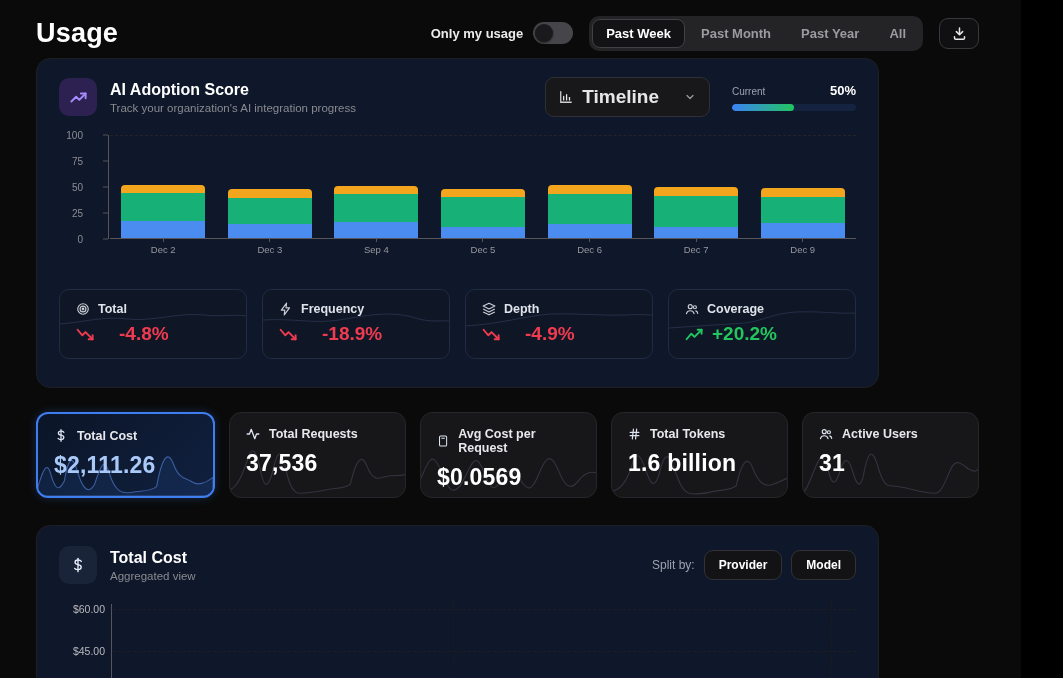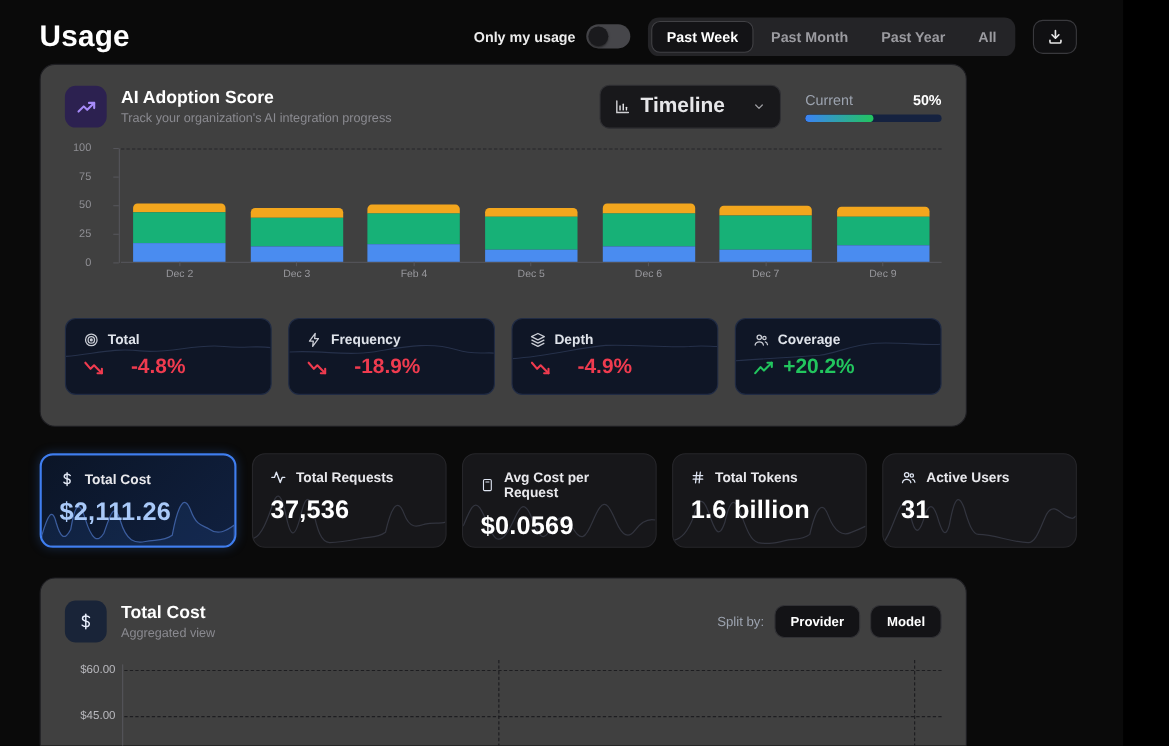--- a/index.html
+++ b/index.html
@@ -13,36 +13,36 @@
   .toggle-group { display:flex; align-items:center; gap:10px; }
   .toggle-label { font-size:13px; font-weight:600; color:#ececec; }
   .switch { width:40px; height:22px; border-radius:11px; background:#46464a; position:relative; cursor:pointer; }
   .switch .knob { position:absolute; top:2px; left:2px; width:18px; height:18px; border-radius:50%; background:#1a1a1d; box-shadow:0 1px 2px rgba(0,0,0,.5); }
   .segmented { display:flex; align-items:center; background:#242427; border-radius:10px; padding:3px; gap:2px; }
   .segment { border:1px solid transparent; background:transparent; color:#9b9ba0; font-size:13px; font-weight:600; padding:6px 13px; border-radius:8px; cursor:pointer; font-family:inherit; }
   .segment.active { background:#131316; border-color:#414145; color:#fff; font-weight:bold; }
   .icon-btn { width:40px; height:31px; border-radius:9px; border:1px solid #39393d; background:#101012; display:flex; align-items:center; justify-content:center; cursor:pointer; color:#e8e8e8; }
 
   
-  .panel { margin-left:36px; width:843px; background:#404040; border:1px solid #1f1f23; border-radius:14px; }
+  .panel { margin-left:36px; width:843px; background:#0f172a; border:1px solid #1f1f23; border-radius:14px; }
   .panel-head { display:flex; align-items:center; justify-content:space-between; padding:18px 22px 0 22px; }
   .head-left { display:flex; align-items:center; gap:13px; }
   .head-icon { width:38px; height:38px; border-radius:10px; display:flex; align-items:center; justify-content:center; }
   .head-icon.purple { background:#2c2150; color:#a78bfa; }
   .head-icon.navy { background:#192438; color:#e8eefc; }
   .head-titles .t { font-size:16px; font-weight:bold; color:#fff; }
   .head-titles .s { font-size:11.5px; color:#8a8a90; margin-top:3px; }
 
   
   .adoption-right { display:flex; align-items:center; gap:22px; }
   .select-box { display:flex; align-items:center; gap:9px; background:#18181b; border:1px solid #303034; border-radius:9px; padding:8px 13px; cursor:pointer; color:#e6e6e9; }
   .select-box .lbl { font-size:19px; font-weight:600; }
   .current-wrap { width:124px; }
   .current-row { display:flex; justify-content:space-between; align-items:baseline; margin-bottom:6px; }
-  .current-label { font-size:13px; color:#9ca3af; }
+  .current-label { font-size:10px; color:#9ca3af; }
   .current-value { font-size:13px; font-weight:bold; color:#fff; }
   .progress-track { height:7px; border-radius:4px; background:#152240; overflow:hidden; }
   .progress-fill { height:100%; border-radius:4px; background:linear-gradient(90deg,#3b82f6,#22c55e); }
 
   
   .adoption-chart { position:relative; margin:18px 22px 0 22px; height:122px; }
   .y-axis { position:absolute; left:0; top:0; width:50px; height:104px; border-right:1px solid #55555a; }
   .ytick { position:absolute; right:0; transform:translateY(50%); display:flex; align-items:center; gap:20px; }
   .ytick .txt { font-size:10px; color:#8e8e93; }
   .ytick .mark { width:5px; height:1px; background:#55555a; }
@@ -199,21 +199,21 @@
             <div class="xtick-mark"></div>
             <div class="bar-label">Dec 3</div>
           </div>
           <div class="bar-slot">
             <div class="bar">
               <div class="seg" style="height: 15.6px; background: rgb(74, 140, 240);"></div>
               <div class="seg" style="height: 28.08px; background: rgb(23, 177, 119);"></div>
               <div class="seg" style="height: 8.32px; background: rgb(243, 166, 29);"></div>
             </div>
             <div class="xtick-mark"></div>
-            <div class="bar-label">Feb 4</div>
+            <div class="bar-label">Sep 4</div>
           </div>
           <div class="bar-slot">
             <div class="bar">
               <div class="seg" style="height: 11.44px; background: rgb(74, 140, 240);"></div>
               <div class="seg" style="height: 29.12px; background: rgb(23, 177, 119);"></div>
               <div class="seg" style="height: 8.32px; background: rgb(243, 166, 29);"></div>
             </div>
             <div class="xtick-mark"></div>
             <div class="bar-label">Dec 5</div>
           </div>

